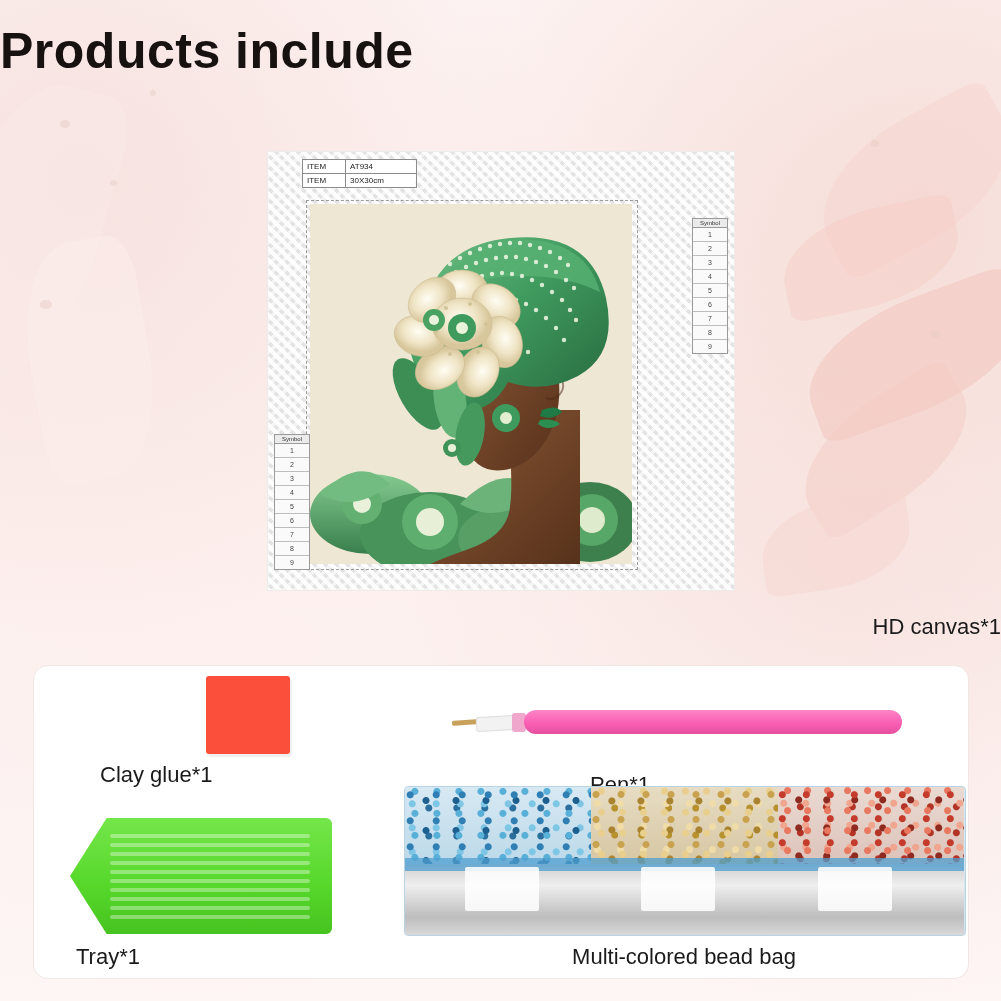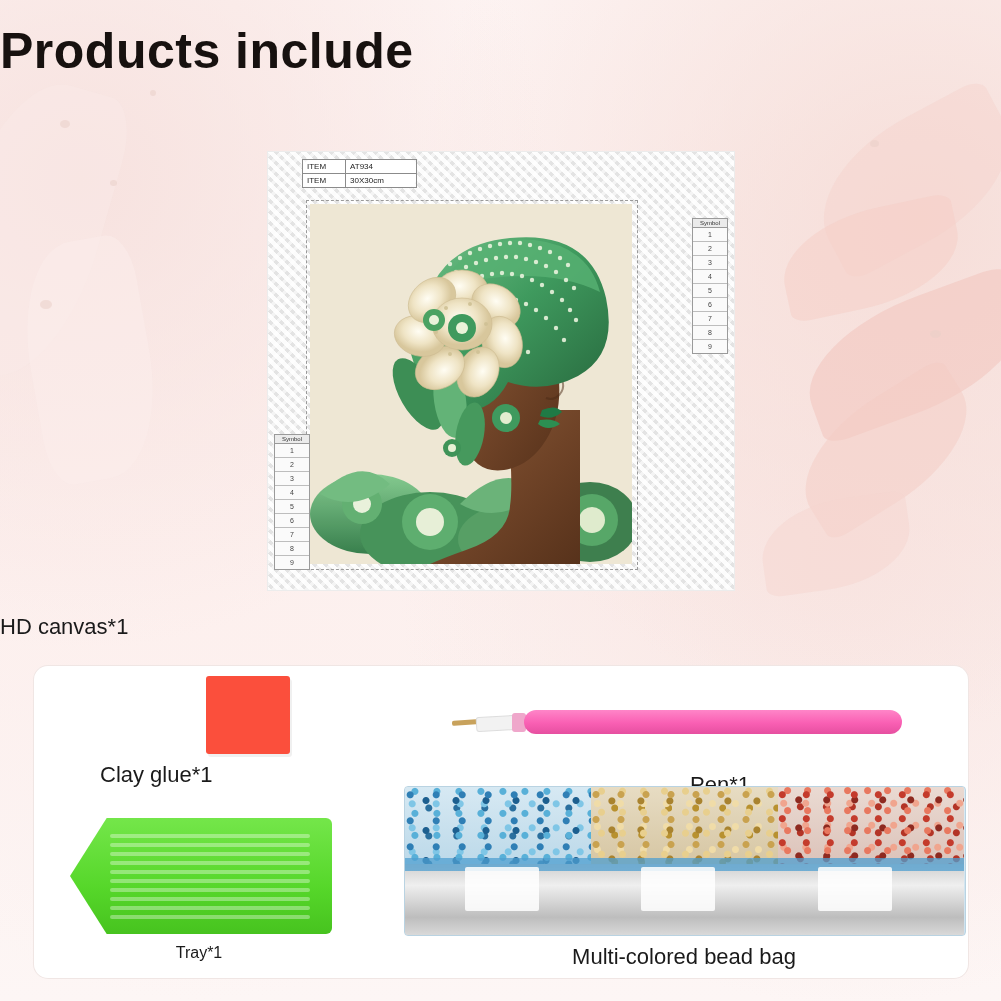--- a/index.html
+++ b/index.html
@@ -75,21 +75,21 @@
   }
   .sym-legend .row{
     height:13px;display:flex;align-items:center;justify-content:center;
     border-bottom:1px solid #bdbdbd;background:#fafafa;font-size:7px;color:#444;
   }
   .sym-legend .row:last-child{border-bottom:none;}
   .legend-right{right:6px;top:66px;}
   .legend-left{left:6px;top:282px;}
 
   .caption{
-    position:absolute;left:0;width:100%;text-align:left;
+    position:absolute;left:0;width:100%;text-align:right;
     font-size:22px;color:#1a1a1a;
   }
   .cap-canvas{top:614px;}
 
   
   .items-card{
     position:absolute;left:34px;top:666px;width:934px;height:312px;
     background:#ffffff;border-radius:14px;box-shadow:0 0 0 1px #f0e6e4;
   }
 
@@ -101,35 +101,35 @@
   }
   .cap-glue{left:100px;top:762px;width:300px;text-align:left;font-size:22px;color:#1a1a1a;position:absolute;}
 
   
   .pen-wrap{position:absolute;left:452px;top:702px;width:460px;height:46px;}
   .pen-tip{position:absolute;left:0;top:18px;width:26px;height:5px;background:#c8a25c;border-radius:2px;transform:rotate(-4deg);}
   .pen-neck{position:absolute;left:24px;top:14px;width:38px;height:13px;background:#f2f2f2;border:1px solid #ddd;border-radius:3px;transform:rotate(-3deg);}
   .pen-ring{position:absolute;left:60px;top:11px;width:14px;height:19px;background:#efa7cb;border-radius:3px;}
   .pen-body{position:absolute;left:72px;top:8px;width:378px;height:24px;border-radius:12px;
     background:linear-gradient(180deg,#ff85c8 0%,#f95fb3 55%,#e64fa0 100%);}
-  .cap-pen{left:590px;top:772px;width:260px;text-align:center;font-size:22px;color:#1a1a1a;position:absolute;}
+  .cap-pen{left:590px;top:772px;width:260px;text-align:left;font-size:22px;color:#1a1a1a;position:absolute;}
 
   
   .tray{
     position:absolute;left:70px;top:818px;width:262px;height:116px;
   }
   .tray-shape{
     position:absolute;inset:0;
     background:linear-gradient(180deg,#74e64a 0%,#56d72a 60%,#47c31f 100%);
     clip-path:polygon(14% 0%,100% 0%,100% 100%,14% 100%,0% 50%);
     border-radius:6px;
   }
   .tray-lines{position:absolute;left:40px;top:16px;right:22px;bottom:18px;}
   .tray-lines i{display:block;height:4px;margin-bottom:5px;background:rgba(255,255,255,.35);border-radius:2px;}
-  .cap-tray{left:68px;top:944px;width:262px;text-align:center;font-size:16px;color:#1a1a1a;position:absolute;}
+  .cap-tray{left:76px;top:944px;width:262px;text-align:left;font-size:22px;color:#1a1a1a;position:absolute;}
 
   
   .beadbag{
     position:absolute;left:404px;top:786px;width:560px;height:148px;
     background:linear-gradient(180deg,#dcebf3 0%,#cfe2ee 100%);
     border:1px solid #b9d3e2;border-radius:4px;overflow:hidden;
   }
   .bead-sec{position:absolute;top:0;bottom:0;width:33.3%;}
   .bead-top{position:absolute;left:0;right:0;top:0;height:52%;}
   .bead-foil{position:absolute;left:0;right:0;bottom:0;height:48%;

